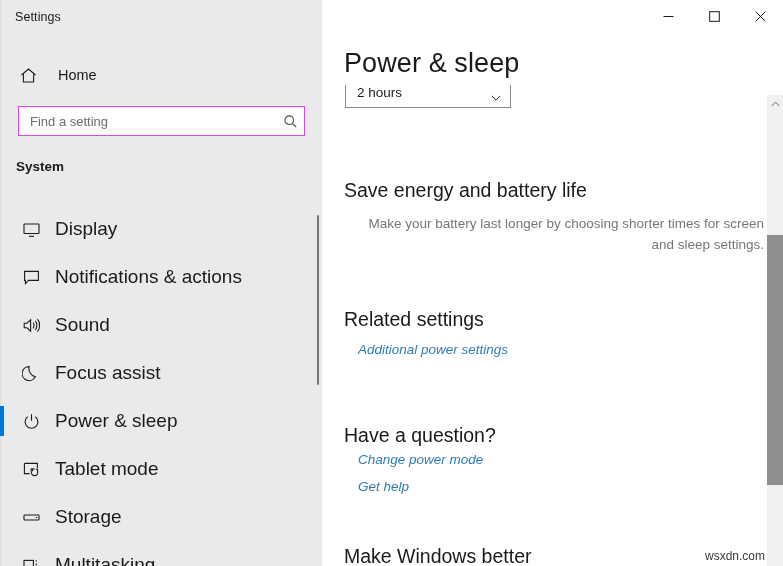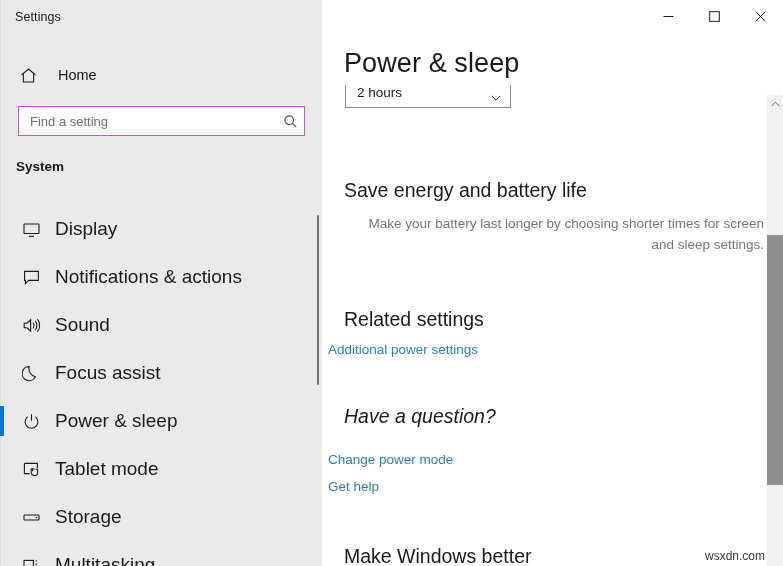--- a/index.html
+++ b/index.html
@@ -184,32 +184,33 @@
     position: absolute;
     left: 22px;
     width: 420px;
     font-size: 13.5px;
     line-height: 21px;
     color: #767676;
     text-align: right;
   }
   .link {
     position: absolute;
-    left: 6px;
+    left: 36px;
     font-size: 13.5px;
     color: #2e7cb8;
     text-decoration: none;
     white-space: nowrap;
+    font-style: italic;
   }
 
   #sec-save      { top: 179px; }
   #txt-save      { top: 213px; }
   #sec-related   { top: 308px; }
   #lnk-addl      { top: 342px; }
-  #sec-question  { top: 405px; font-style: italic; }
+  #sec-question  { top: 424px; }
   #lnk-changepm  { top: 452px; }
   #lnk-gethelp   { top: 479px; }
   #sec-better    { top: 545px; }
 
   
   #content-scrollbar {
     position: absolute;
     right: 0; top: 95px;
     width: 17px; height: 471px;
     background: #f0f0f0;

